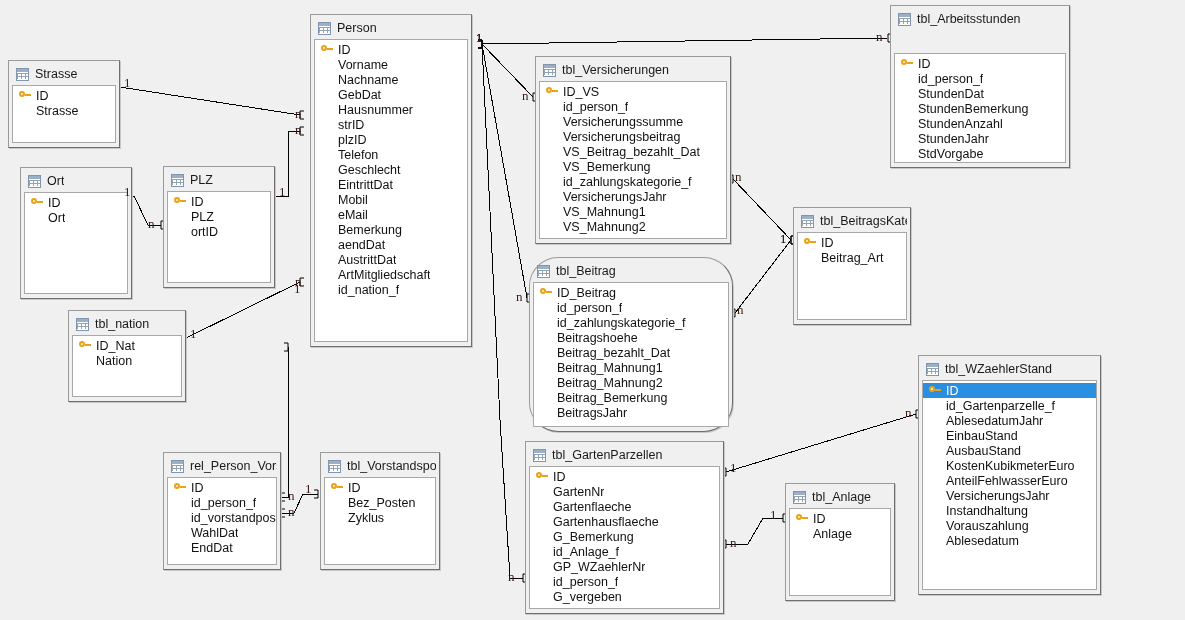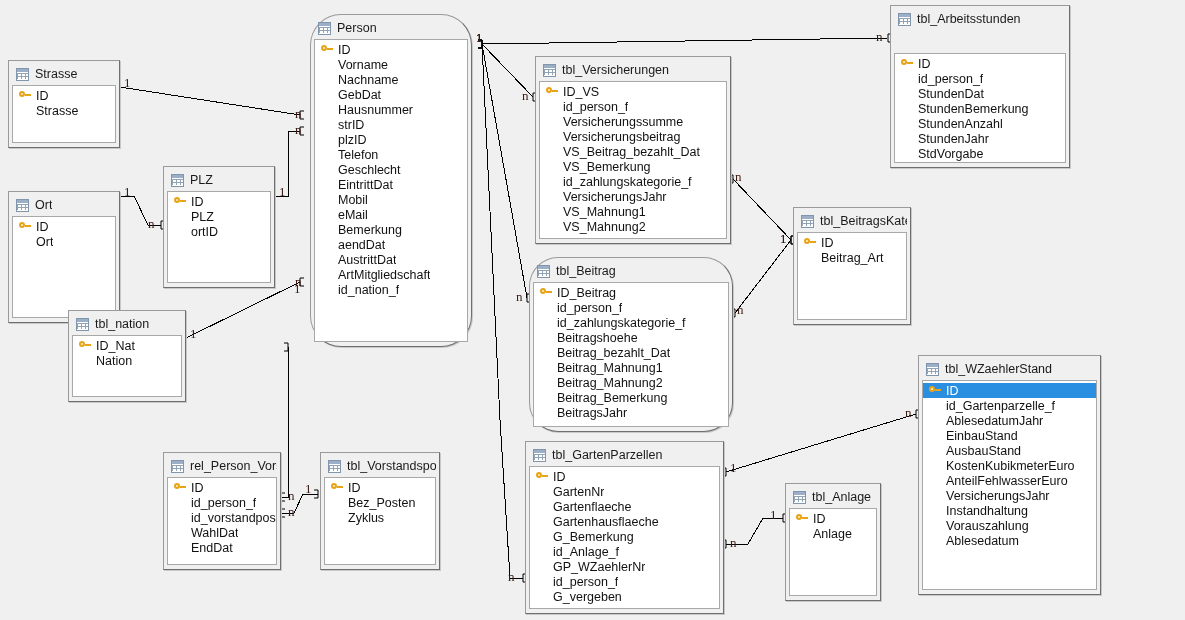--- a/index.html
+++ b/index.html
@@ -200,21 +200,21 @@
               <span class="key"></span>
             </span>
             <span class="fname">ID</span>
           </div>
           <div class="fld">
             <span class="keyslot"></span>
             <span class="fname">Strasse</span>
           </div>
         </div>
       </div>
-      <div class="tbl" style="left: 8px; top: 167px; width: 112px; height: 132px; margin-top: 24px;">
+      <div class="tbl" style="left: 20px; top: 167px; width: 112px; height: 132px;">
         <div class="tbl-head">
           <span class="tbl-icon"></span>
           <span class="tbl-title">Ort</span>
         </div>
         <div class="tbl-body">
           <div class="fld">
             <span class="keyslot">
               <span class="key"></span>
             </span>
             <span class="fname">ID</span>
@@ -258,21 +258,21 @@
               <span class="key"></span>
             </span>
             <span class="fname">ID_Nat</span>
           </div>
           <div class="fld">
             <span class="keyslot"></span>
             <span class="fname">Nation</span>
           </div>
         </div>
       </div>
-      <div class="tbl" style="left: 310px; top: 14px; width: 162px; height: 333px; border-radius: 31px;">
+      <div class="tbl" style="left: 310px; top: 14px; width: 162px; height: 333px;">
         <div class="tbl-head">
           <span class="tbl-icon"></span>
           <span class="tbl-title">Person</span>
         </div>
         <div class="tbl-body">
           <div class="fld">
             <span class="keyslot">
               <span class="key"></span>
             </span>
             <span class="fname">ID</span>
@@ -548,21 +548,21 @@
               <span class="key"></span>
             </span>
             <span class="fname">ID</span>
           </div>
           <div class="fld">
             <span class="keyslot"></span>
             <span class="fname">Beitrag_Art</span>
           </div>
         </div>
       </div>
-      <div class="tbl" style="left: 785px; top: 483px; width: 96px; height: 118px; justify-content: space-between;">
+      <div class="tbl" style="left: 785px; top: 483px; width: 110px; height: 118px; justify-content: space-between;">
         <div class="tbl-head">
           <span class="tbl-icon"></span>
           <span class="tbl-title">tbl_Anlage</span>
         </div>
         <div class="tbl-body">
           <div class="fld">
             <span class="keyslot">
               <span class="key"></span>
             </span>
             <span class="fname">ID</span>

